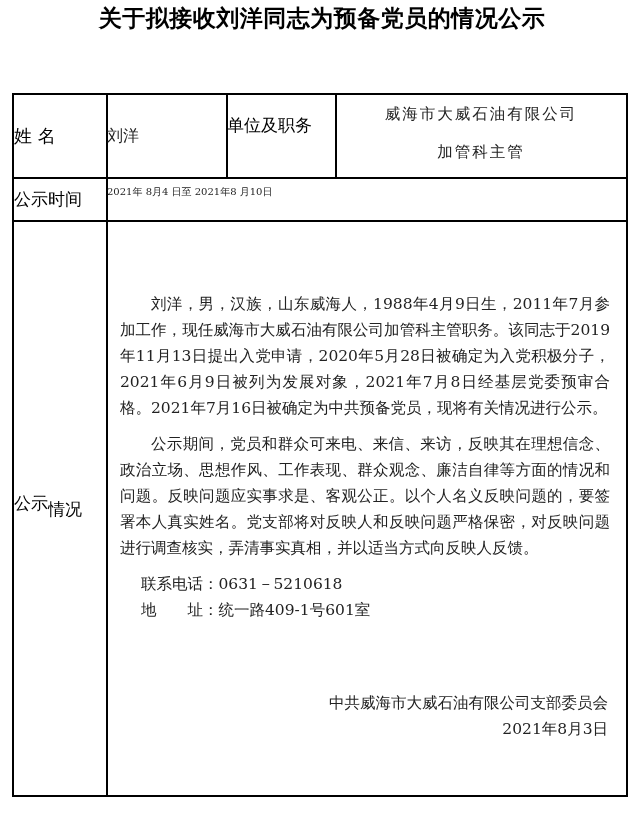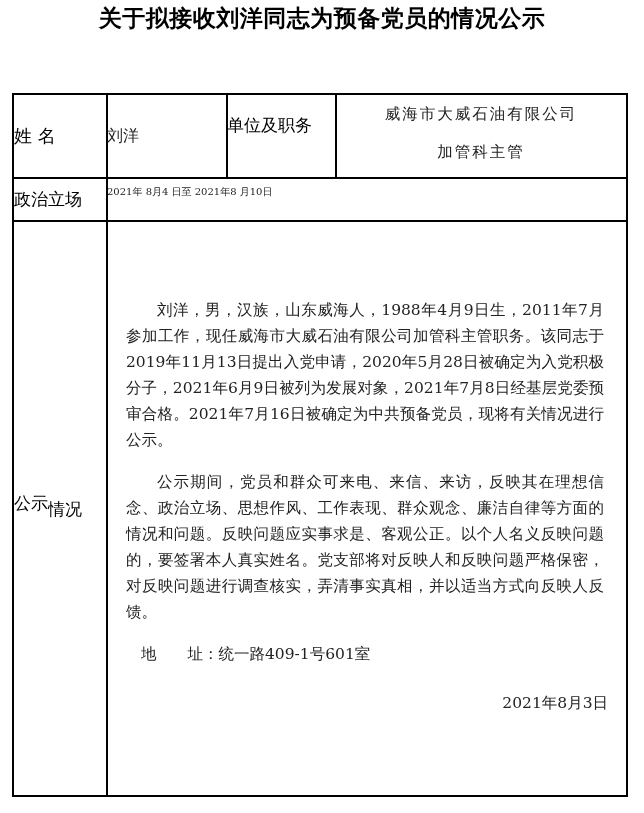--- a/index.html
+++ b/index.html
@@ -12,21 +12,21 @@
   .vline { position:absolute; background:#000; width:1.5px; }
   .hline { position:absolute; background:#000; height:1.5px; left:0; right:0; }
   .cell { position:absolute; display:flex; align-items:center; justify-content:flex-start; text-align:center; }
   .label-sans { font-family:"DejaVu Sans", sans-serif; font-size:18px; color:#000; }
   .serif { font-family:"DejaVu Serif", serif; font-size:15px; color:#222; }
   .body-text {
     position:absolute; left:96px; top:186px; width:510px;
     font-family:"DejaVu Serif", serif; font-size:15.5px; line-height:26px; color:#222;
     text-align:justify;
   }
-  .para { text-indent:2em; margin:16px; }
+  .para { text-indent:2em; margin:10px; }
   .contact { margin:0; padding-left:2em; margin-top:0; }
   .sign { position:absolute; right:18px; top:595px; text-align:right; font-family:"DejaVu Serif", serif; font-size:15.5px; color:#222; line-height:26px; }
   .sign-date { text-align:right; padding-left:60px; }
 </style>
 </head>
 <body>
 
 <div class="title">关于拟接收刘洋同志为预备党员的情况公示</div>
 
 <div class="tbl">
@@ -39,30 +39,32 @@
   <div class="hline" style="top:125px;"></div>
 
   <div class="cell label-sans" style="left:0; top:0; width:92px; height:82px;">姓 名</div>
   <div class="cell serif" style="left:93px; top:0; width:119px; height:82px; font-size:16px;">刘洋</div>
   <div class="cell label-sans" style="left:213px; top:0; width:108px; height:60px; font-size:17px;">单位及职务</div>
   <div class="cell serif" style="left:322px; top:0; width:290px; height:82px; flex-direction:column; line-height:38px; font-size:15.5px;">
     <div style="letter-spacing:2px;">威海市大威石油有限公司</div>
     <div style="letter-spacing:2px;">加管科主管</div>
   </div>
 
-  <div class="cell label-sans" style="left:0; top:83px; width:92px; height:42px; font-size:17px;">政治立场</div>
+  <div class="cell label-sans" style="left:0; top:83px; width:92px; height:42px; font-size:17px;">公示时间</div>
   <div class="cell serif" style="left:93px; top:83px; width:519px; height:28px; font-size:10px;">2021年 8月4 日至 2021年8 月10日</div>
 
   <div class="cell label-sans" style="left:0; top:126px; width:92px; height:576px; flex-direction:row; line-height:40px; font-size:17px;">
     <div style="margin-top:-12px;">公示</div>
     <div>情况</div>
   </div>
 
   <div class="body-text" style="top:186px;">
     <p class="para">刘洋，男，汉族，山东威海人，1988年4月9日生，2011年7月参加工作，现任威海市大威石油有限公司加管科主管职务。该同志于2019年11月13日提出入党申请，2020年5月28日被确定为入党积极分子，2021年6月9日被列为发展对象，2021年7月8日经基层党委预审合格。2021年7月16日被确定为中共预备党员，现将有关情况进行公示。</p>
     <p class="para">公示期间，党员和群众可来电、来信、来访，反映其在理想信念、政治立场、思想作风、工作表现、群众观念、廉洁自律等方面的情况和问题。反映问题应实事求是、客观公正。以个人名义反映问题的，要签署本人真实姓名。党支部将对反映人和反映问题严格保密，对反映问题进行调查核实，弄清事实真相，并以适当方式向反映人反馈。</p>
+    <p class="contact">联系电话：0631－5210618</p>
     <p class="contact">地　　址：统一路409-1号601室</p>
   </div>
 
   <div class="sign">
+    <div>中共威海市大威石油有限公司支部委员会</div>
     <div class="sign-date">2021年8月3日</div>
   </div>
 </div>
 
 </body></html>

